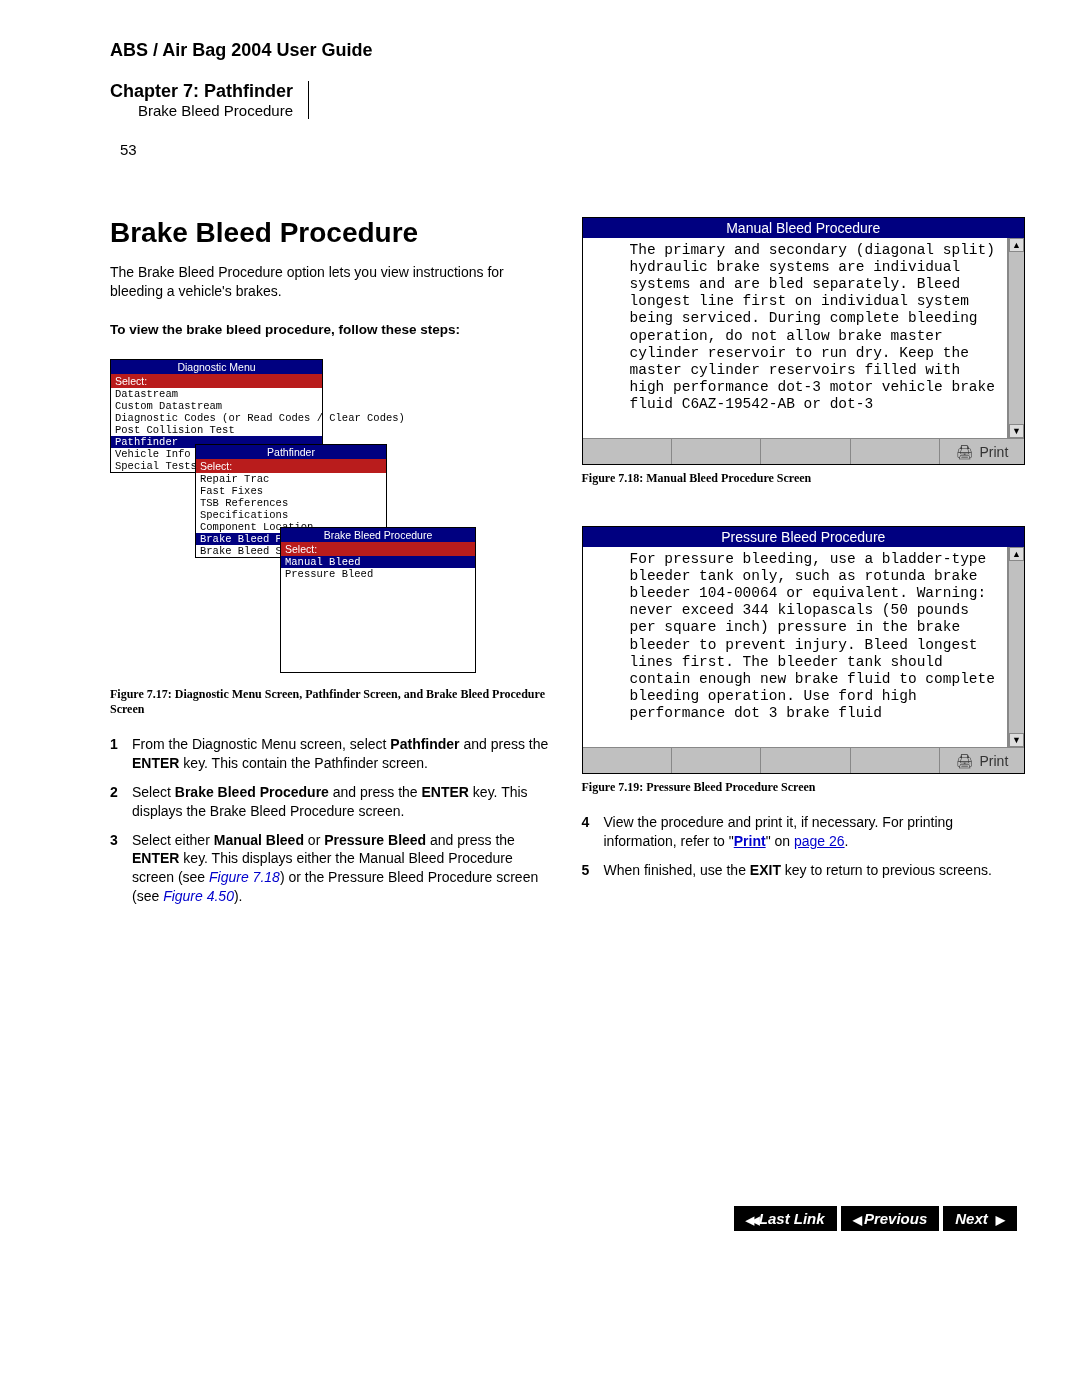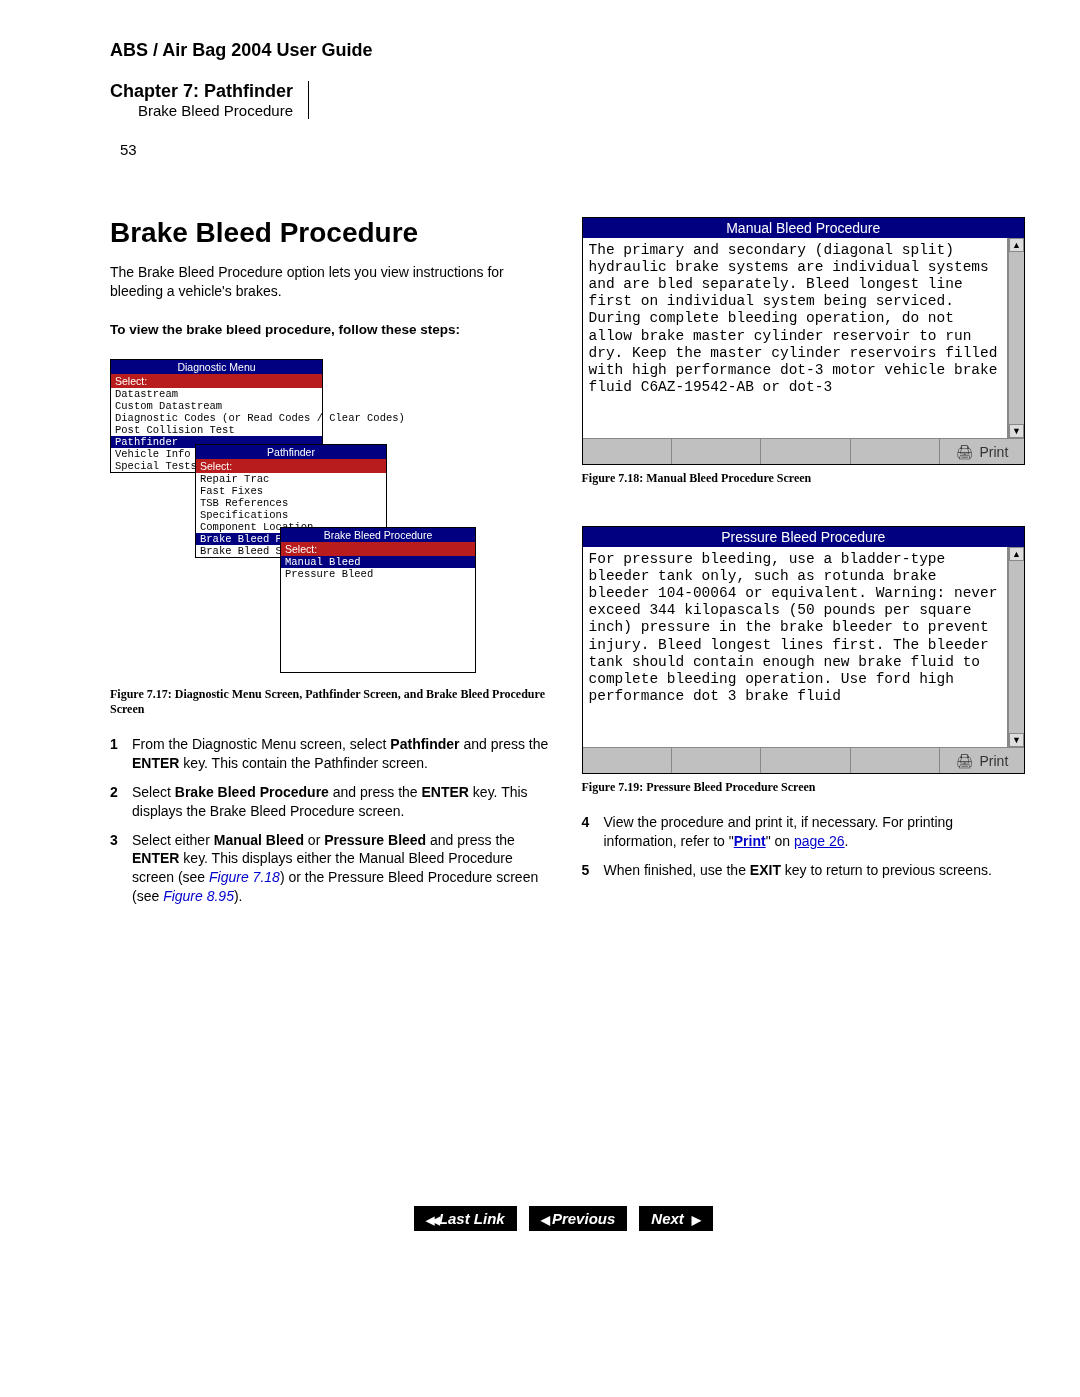--- a/index.html
+++ b/index.html
@@ -58,37 +58,37 @@
   .win-sel { background: #b91c1c; color: #fff; padding: 1px 4px; font-family: Arial; font-size:10.5px;}
   .win-item { padding: 0 4px; white-space: nowrap; }
   .win-item.hl { background: #000080; color: #fff; }
   #w1 { left: 0; top: 0; width: 213px; }
   #w2 { left: 85px; top: 85px; width: 192px; }
   #w3 { left: 170px; top: 168px; width: 196px; height: 146px; }
 
   
   .proc { border: 1px solid #000; width: 100%; margin-bottom: 6px; }
   .proc-title { background: #000080; color: #fff; text-align: center; padding: 2px 0; font-size: 14px; }
-  .proc-body { display: flex; }
+  .proc-body { display: flex; padding-left: 41px; }
   .proc-text { flex: 1; font-family: 'Courier New', monospace; font-size: 14.5px; line-height: 1.18; padding: 4px 6px; border-right: 1px solid #888; min-height: 200px; white-space: pre-wrap; }
   .vscroll { width: 16px; background: #c0c0c0; display: flex; flex-direction: column; border-left:1px solid #888;}
   .vscroll .arrow { height: 14px; background: #ddd; border:1px solid #888; display:flex; align-items:center; justify-content:center; font-size:9px;}
   .vscroll .track { flex: 1; }
   .proc-toolbar { display: flex; border-top: 1px solid #888; background: #c0c0c0; height: 26px; }
   .proc-toolbar .cell { flex: 1; border-right: 1px solid #888; }
   .proc-toolbar .print { flex: 0 0 84px; display: flex; align-items: center; justify-content: center; gap: 6px; font-size: 14px; color:#333; }
   .printer-icon { font-size: 14px; }
 
   
   .bottom-nav {
     position: relative;
     margin-top: 290px;
     display: flex;
-    justify-content: center;
-    gap: 12px;
+    justify-content: flex-end;
+    gap: 4px;
     padding-right: 8px;
   }
   .nav-btn {
     background: #000;
     color: #fff;
     font-weight: bold;
     font-size: 15px;
     padding: 4px 12px;
     display: inline-flex;
     align-items: center;
@@ -145,21 +145,21 @@
         <div class="win-sel">Select:</div>
         <div class="win-item hl">Manual Bleed</div>
         <div class="win-item">Pressure Bleed</div>
       </div>
     </div>
     <div class="fig-caption">Figure 7.17: Diagnostic Menu Screen, Pathfinder Screen, and Brake Bleed Procedure Screen</div>
 
     <ol class="steps">
       <li><span>From the Diagnostic Menu screen, select </span><b>Pathfinder</b><span> and press the </span><b>ENTER</b><span> key. This contain the Pathfinder screen.</span></li>
       <li><span>Select </span><b>Brake Bleed Procedure</b><span> and press the </span><b>ENTER</b><span> key. This displays the Brake Bleed Procedure screen.</span></li>
-      <li><span>Select either </span><b>Manual Bleed</b><span> or </span><b>Pressure Bleed</b><span> and press the </span><b>ENTER</b><span> key. This displays either the Manual Bleed Procedure screen (see </span><a class="link">Figure 7.18</a><span>) or the Pressure Bleed Procedure screen (see </span><a class="link">Figure 8.95</a><span>).</span></li>
+      <li><span>Select either </span><b>Manual Bleed</b><span> or </span><b>Pressure Bleed</b><span> and press the </span><b>ENTER</b><span> key. This displays either the Manual Bleed Procedure screen (see </span><a class="link">Figure 7.18</a><span>) or the Pressure Bleed Procedure screen (see </span><a class="link">Figure 4.50</a><span>).</span></li>
     </ol>
   </div>
 
   <div class="col">
     <div class="proc">
       <div class="proc-title">Manual Bleed Procedure</div>
       <div class="proc-body">
         <div class="proc-text">The primary and secondary (diagonal split) hydraulic brake systems are individual systems and are bled separately. Bleed longest line first on individual system being serviced. During complete bleeding operation, do not allow brake master cylinder reservoir to run dry. Keep the master cylinder reservoirs filled with high performance dot-3 motor vehicle brake fluid C6AZ-19542-AB or dot-3</div>
         <div class="vscroll">
           <div class="arrow">▲</div>

